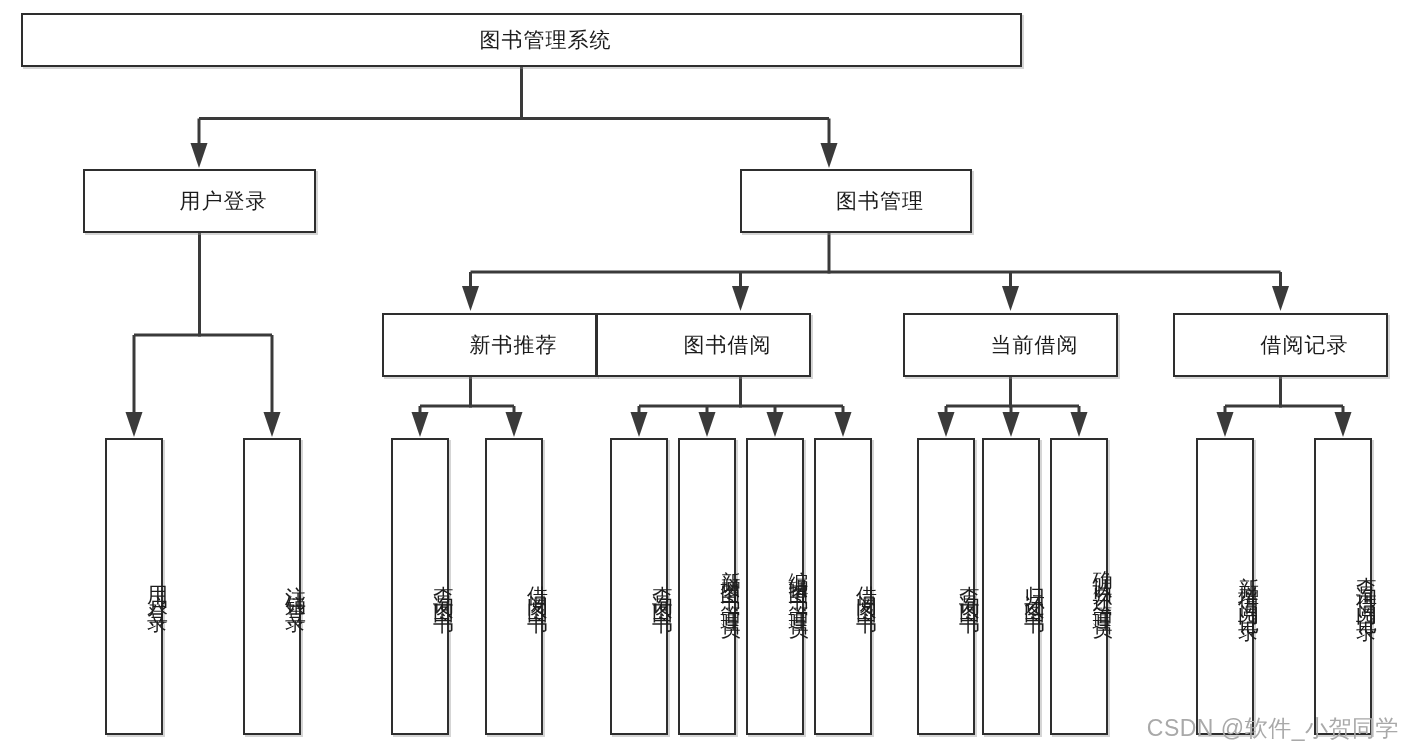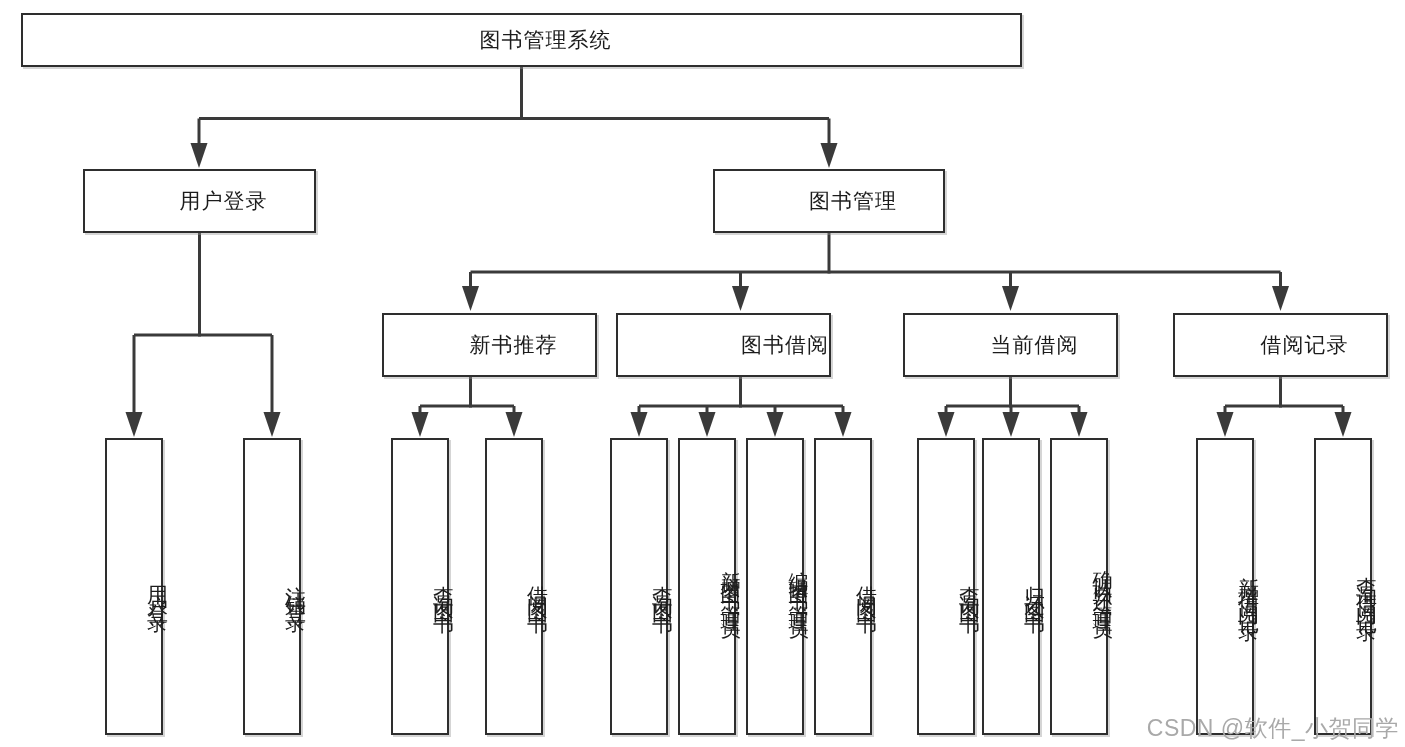--- a/index.html
+++ b/index.html
@@ -135,28 +135,28 @@
     </g>
   </svg>
 
   <div class="box" style="left:21px;top:13px;width:1001px;height:54px;">
     <span class="hlabel">图书管理系统</span>
   </div>
 
   <div class="box lvl2" style="left:83px;width:233px;">
     <span class="hlabel">用户登录</span>
   </div>
-  <div class="box lvl2" style="left:713px;width:232px;text-align:center;">
+  <div class="box lvl2" style="left:740px;width:232px;text-align:center;">
     <span class="hlabel">图书管理</span>
   </div>
 
   <div class="box lvl3" style="left:382px;">
     <span class="hlabel">新书推荐</span>
   </div>
-  <div class="box lvl3" style="left:616px;justify-content:flex-end;">
+  <div class="box lvl3" style="left:596px;">
     <span class="hlabel">图书借阅</span>
   </div>
   <div class="box lvl3" style="left:903px;">
     <span class="hlabel">当前借阅</span>
   </div>
   <div class="box lvl3" style="left:1173px;">
     <span class="hlabel">借阅记录</span>
   </div>
 
   <div class="box leaf" style="left:105px;">

